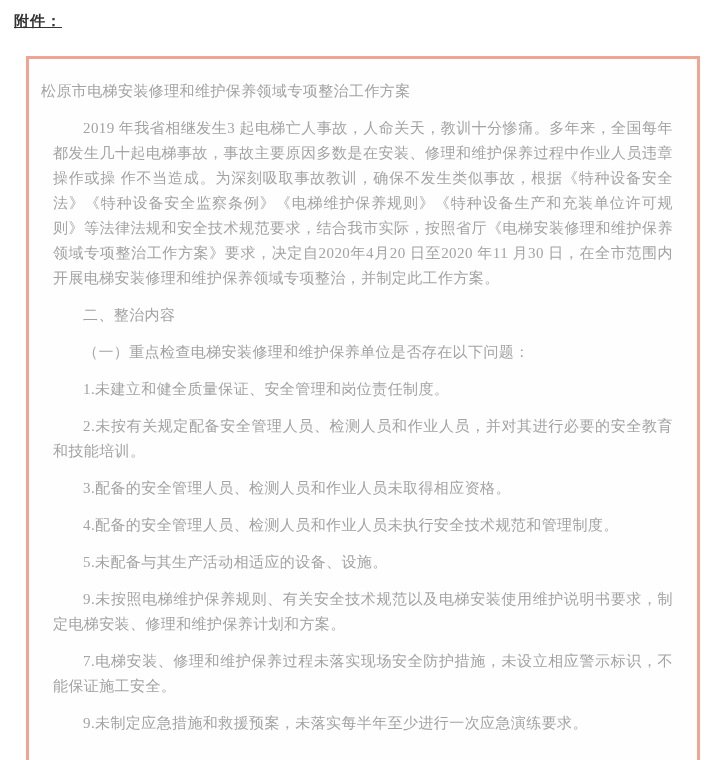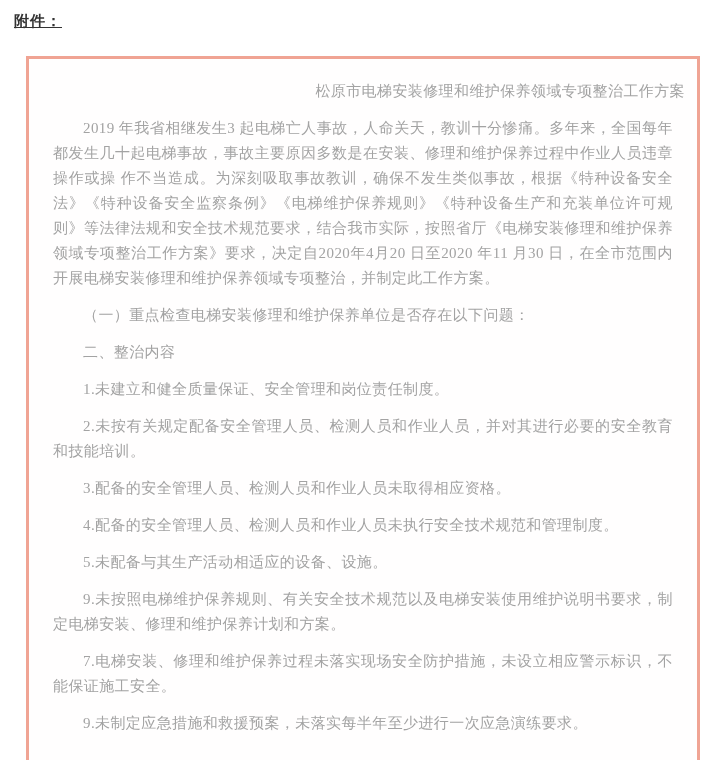--- a/index.html
+++ b/index.html
@@ -33,21 +33,21 @@
     height: 704px;
     box-sizing: border-box;
     border: 3px solid #f0a494;
     border-bottom: none;
     background: #fffefe;
     padding: 20px 12px 0 12px;
     overflow: hidden;
   }
   .doc-title {
     margin: 0;
-    text-align: right;
+    text-align: left;
     font-size: 15px;
     line-height: 25px;
     font-weight: normal;
     color: #a3a3a3;
     letter-spacing: 0.4px;
   }
   .para {
     margin: 12px;
     text-indent: 2em;
     font-size: 15px;
@@ -59,22 +59,22 @@
 </style>
 </head>
 <body>
 
 <div class="attachment-label">附件：</div>
 
 <div class="doc-box">
   <h1 class="doc-title">松原市电梯安装修理和维护保养领域专项整治工作方案</h1>
 
   <p class="para">2019 年我省相继发生3 起电梯亡人事故，人命关天，教训十分惨痛。多年来，全国每年都发生几十起电梯事故，事故主要原因多数是在安装、修理和维护保养过程中作业人员违章操作或操 作不当造成。为深刻吸取事故教训，确保不发生类似事故，根据《特种设备安全法》《特种设备安全监察条例》《电梯维护保养规则》《特种设备生产和充装单位许可规则》等法律法规和安全技术规范要求，结合我市实际，按照省厅《电梯安装修理和维护保养领域专项整治工作方案》要求，决定自2020年4月20 日至2020 年11 月30 日，在全市范围内开展电梯安装修理和维护保养领域专项整治，并制定此工作方案。</p>
+  <p class="para">二、整治内容</p>
   <p class="para">（一）重点检查电梯安装修理和维护保养单位是否存在以下问题：</p>
-  <p class="para">二、整治内容</p>
   <p class="para">1.未建立和健全质量保证、安全管理和岗位责任制度。</p>
   <p class="para">2.未按有关规定配备安全管理人员、检测人员和作业人员，并对其进行必要的安全教育和技能培训。</p>
   <p class="para">3.配备的安全管理人员、检测人员和作业人员未取得相应资格。</p>
   <p class="para">4.配备的安全管理人员、检测人员和作业人员未执行安全技术规范和管理制度。</p>
   <p class="para">5.未配备与其生产活动相适应的设备、设施。</p>
   <p class="para">9.未按照电梯维护保养规则、有关安全技术规范以及电梯安装使用维护说明书要求，制定电梯安装、修理和维护保养计划和方案。</p>
   <p class="para">7.电梯安装、修理和维护保养过程未落实现场安全防护措施，未设立相应警示标识，不能保证施工安全。</p>
   <p class="para">9.未制定应急措施和救援预案，未落实每半年至少进行一次应急演练要求。</p>
 </div>
 

